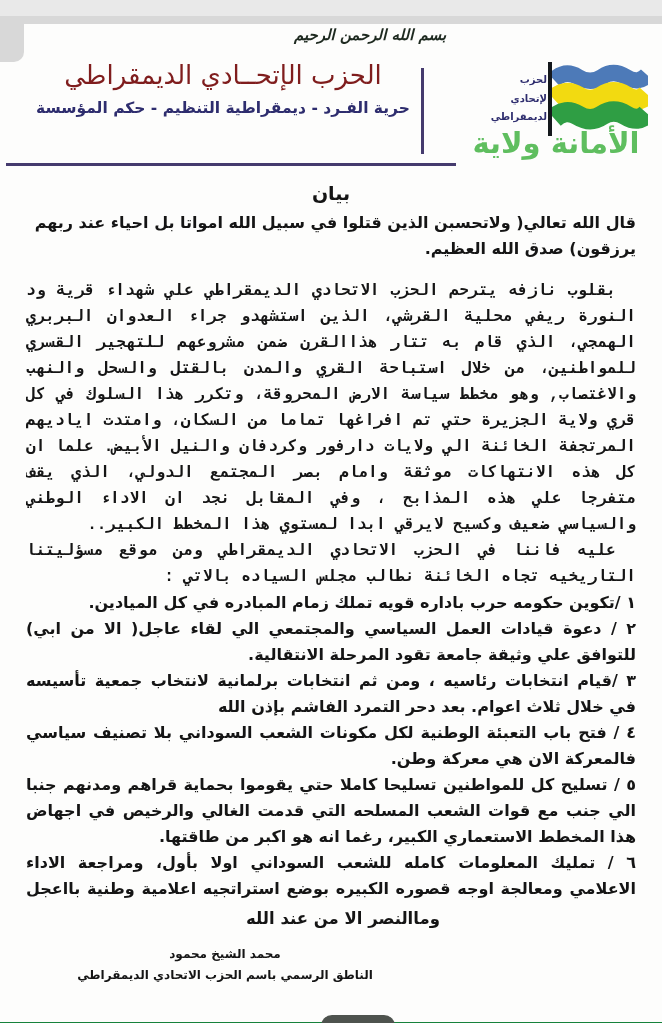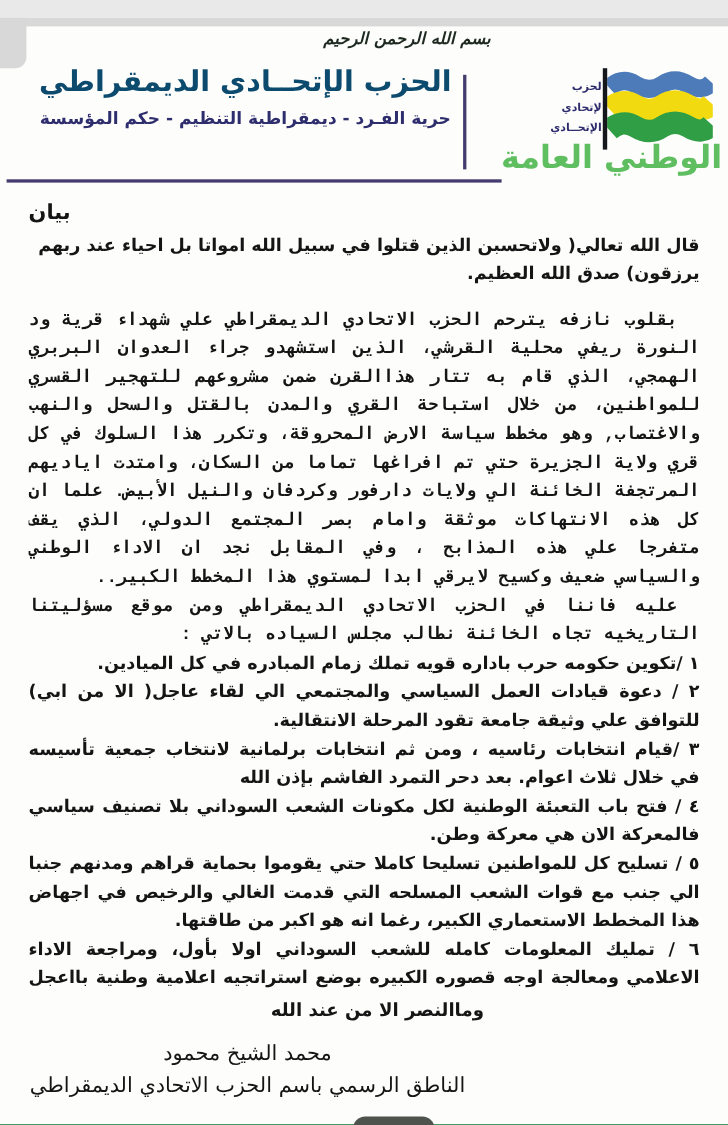--- a/index.html
+++ b/index.html
@@ -9,43 +9,43 @@
     font-family:"DejaVu Sans", sans-serif; color:#151515;
   }
   .top-strip{position:absolute;top:0;left:0;right:0;height:8px;background:#d8d8d8;}
   .corner-patch{position:absolute;top:0;left:0;width:24px;height:46px;background:#d8d8d8;border-bottom-right-radius:10px;}
   .basmala{
     position:absolute; top:10px; left:240px; width:260px; text-align:center;
     font-family:"DejaVu Serif", serif; font-style:italic; font-weight:bold;
     font-size:15px; color:#1e2a20;
   }
   .title-block{position:absolute; top:44px; left:26px; width:394px; text-align:center;}
-  .party-name{font-size:26px; font-weight:bold; color:#0c4a6e; white-space:nowrap; letter-spacing:-0.5px;}
+  .party-name{font-size:26px; font-weight:normal; color:#7f1d1d; white-space:nowrap; letter-spacing:-0.5px;}
   .party-motto{margin-top:9px; font-size:15.5px; font-weight:bold; color:#2e2d6e; white-space:nowrap;}
   .v-divider{position:absolute; left:421px; top:52px; width:3px; height:86px; background:#453b6e;}
   .logo{position:absolute; top:46px; left:462px; width:186px; display:flex; align-items:center;}
   .logo-text{flex:1; text-align:right; font-size:10px; font-weight:bold; color:#2e2d6e; line-height:1.85; padding-left:2px;}
   .flag-pole{width:4px; height:74px; background:#14181c; margin-left:1px;}
   .flag{width:96px; height:70px; flex:none;}
   .secretariat{
     position:absolute; top:110px; left:452px; right:2px; text-align:center;
     font-size:29px; font-weight:bold; color:#5fbe5f; white-space:nowrap;
   }
   .h-rule{position:absolute; top:147px; left:6px; width:450px; height:3px; background:#453b6e;}
   .main-text{
     position:absolute; top:164px; left:26px; right:26px; height:722px; overflow:hidden;
     font-size:16px; font-weight:bold; line-height:26px; text-align:justify;
   }
-  .stmt-title{text-align:left; font-size:19px; margin:0 0 4px 0;}
+  .stmt-title{text-align:center; font-size:19px; margin:0 0 4px 0;}
   .quote{text-align:right; margin:0 0 16px 0;}
   .para{margin:0;font-family:Liberation Mono, monospace;}
   .indent{text-indent:20px;}
   .demand{margin:0;}
   .victory{position:absolute; top:893px; left:0; right:0; text-align:center; font-size:16.5px; font-weight:bold;padding-left:24px;}
-  .signature{position:absolute; top:931px; left:10px; width:430px; text-align:center; font-size:19px; font-weight:normal;}
+  .signature{position:absolute; top:931px; left:10px; width:430px; text-align:center; font-size:12px; font-weight:bold;}
   .signature .sig-title{margin-top:7px;}
   .bottom-bar{position:absolute; top:1006px; left:0; right:0; height:17px; background:#17823c;}
   .page-badge{
     position:absolute; top:999px; left:321px; width:74px; height:34px;
     background:#4e534e; border-radius:11px; text-align:center; direction:ltr;
     color:#ffffff; font-size:16px; font-weight:bold; padding-top:5px; box-sizing:border-box;
   }
 </style>
 </head>
 <body>
@@ -66,25 +66,25 @@
   <div class="logo">
     <svg class="flag" viewBox="0 0 100 66" aria-hidden="true">
       <path d="M2 13 q 12 -11, 25 -3 t 25 0 t 25 0 t 22 -2" fill="none" stroke="#4d7ab8" stroke-width="17"></path>
       <path d="M2 33 q 12 -11, 25 -3 t 25 0 t 25 0 t 22 -2" fill="none" stroke="#f2da11" stroke-width="21"></path>
       <path d="M2 53 q 12 -11, 25 -3 t 25 0 t 25 0 t 22 -2" fill="none" stroke="#2f9e44" stroke-width="21"></path>
     </svg>
     <div class="flag-pole"></div>
     <div class="logo-text">
       <div>لحزب</div>
       <div>لإتحادي</div>
-      <div>الإتحــادي</div>
+      <div>لديمقراطي</div>
     </div>
   </div>
 
-  <div class="secretariat">الوطني العامة</div>
+  <div class="secretariat">الأمانة ولاية</div>
   <div class="h-rule"></div>
 
   <div class="main-text">
     <p class="stmt-title">بيان</p>
     <p class="quote">قال الله تعالي( ولاتحسبن الذين قتلوا في سبيل الله امواتا بل احياء عند ربهم يرزقون) صدق الله العظيم.</p>
     <p class="para indent">بقلوب نازفه يترحم الحزب الاتحادي الديمقراطي علي شهداء قرية ود النورة ريفي محلية القرشي، الذين استشهدو جراء العدوان البربري الهمجي، الذي قام به تتار هذاالقرن ضمن مشروعهم للتهجير القسري للمواطنين، من خلال استباحة القري والمدن بالقتل والسحل والنهب والاغتصاب, وهو مخطط سياسة الارض المحروقة، وتكرر هذا السلوك في كل قري ولاية الجزيرة حتي تم افراغها تماما من السكان، وامتدت اياديهم المرتجفة الخائنة الي ولايات دارفور وكردفان والنيل الأبيض. علما ان كل هذه الانتهاكات موثقة وامام بصر المجتمع الدولي، الذي يقف متفرجا علي هذه المذابح ، وفي المقابل نجد ان الاداء الوطني والسياسي ضعيف وكسيح لايرقي ابدا لمستوي هذا المخطط الكبير..</p>
     <p class="para indent">عليه فاننا  في الحزب الاتحادي الديمقراطي ومن موقع مسؤليتنا التاريخيه تجاه الخائنة نطالب مجلس السياده بالاتي :</p>
     <p class="demand">١ /تكوين حكومه حرب باداره قويه تملك زمام المبادره في كل الميادين.</p>
     <p class="demand">٢ / دعوة قيادات العمل السياسي والمجتمعي الي لقاء عاجل( الا من ابي) للتوافق علي وثيقة جامعة تقود المرحلة الانتقالية.</p>
     <p class="demand">٣ /قيام انتخابات رئاسيه ، ومن ثم انتخابات برلمانية  لانتخاب جمعية تأسيسه في خلال ثلاث اعوام. بعد دحر التمرد الفاشم بإذن الله</p>

